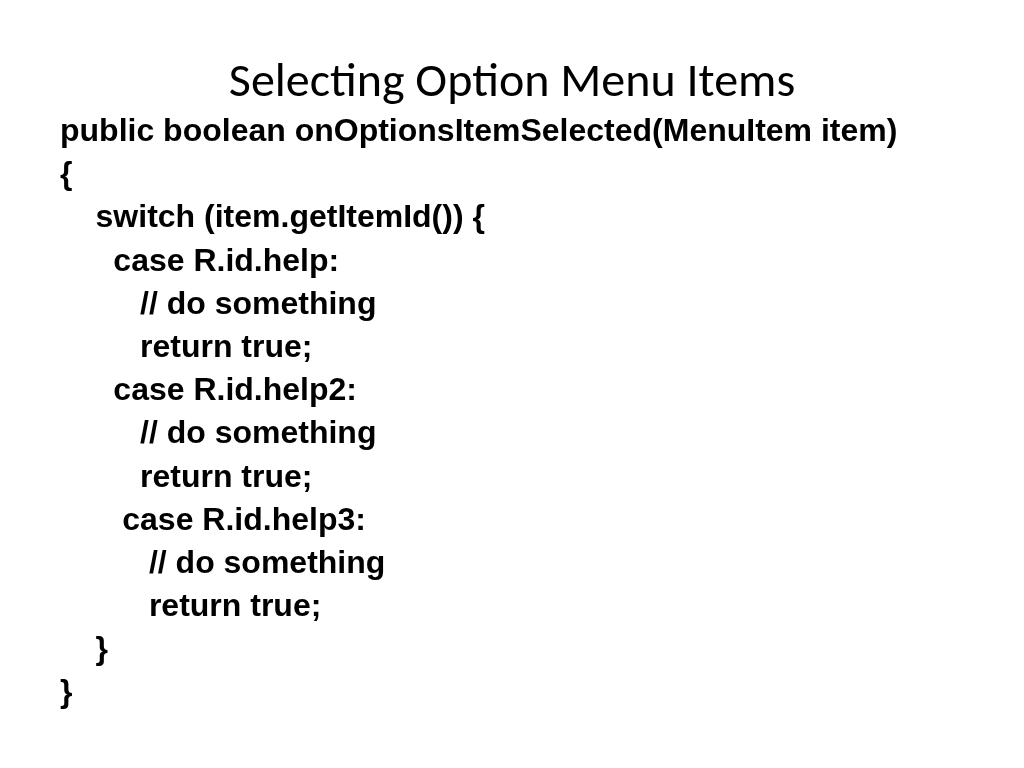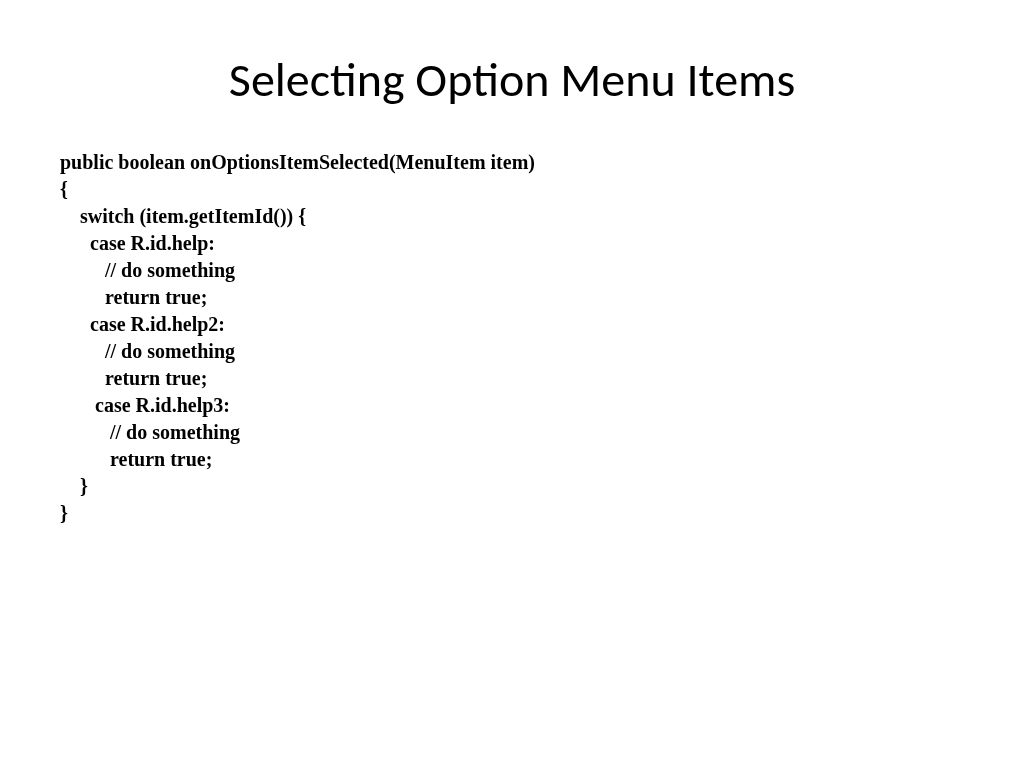--- a/index.html
+++ b/index.html
@@ -18,26 +18,25 @@
     .slide {
       width: 100%;
       height: 100%;
       padding: 50px 60px;
     }
     .title {
       font-size: 48px;
       font-weight: 400;
       text-align: center;
       color: #000000;
-      margin-bottom: 40px;
       font-family: Calibri, Arial, sans-serif;
     }
     .code-block {
-      font-family: Liberation Serif, serif;
-      font-size: 20px;
+      font-family: Liberation Sans, sans-serif;
+      font-size: 32px;
       font-weight: bold;
       color: #000000;
       white-space: pre;
       line-height: 1.35;
     }
   </style>
 </head>
 <body>
 
 <div class="slide">

